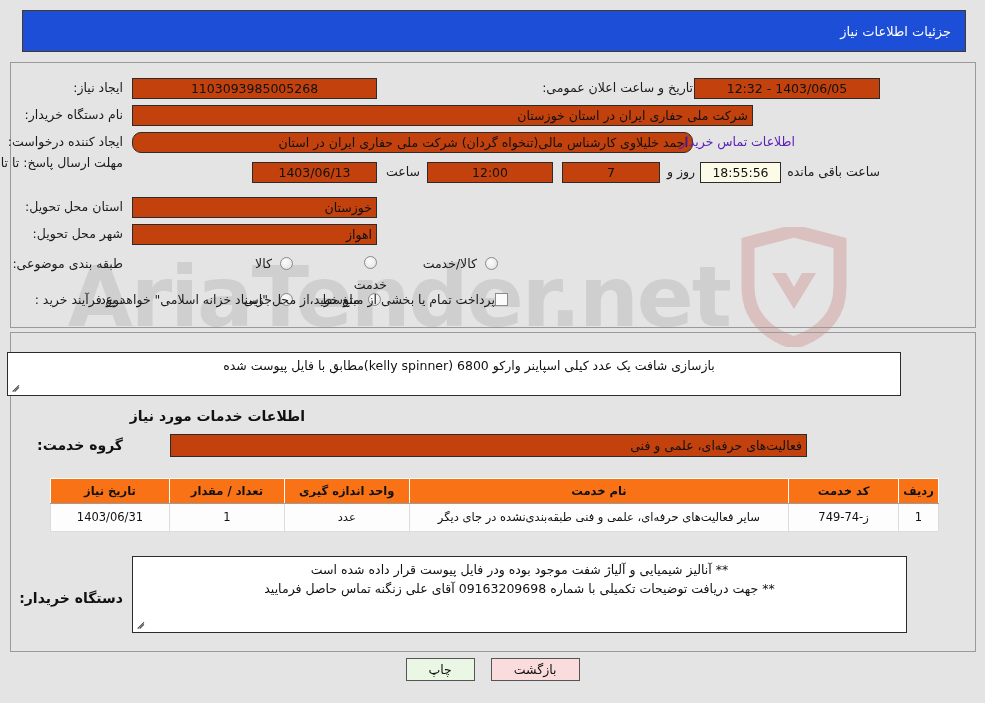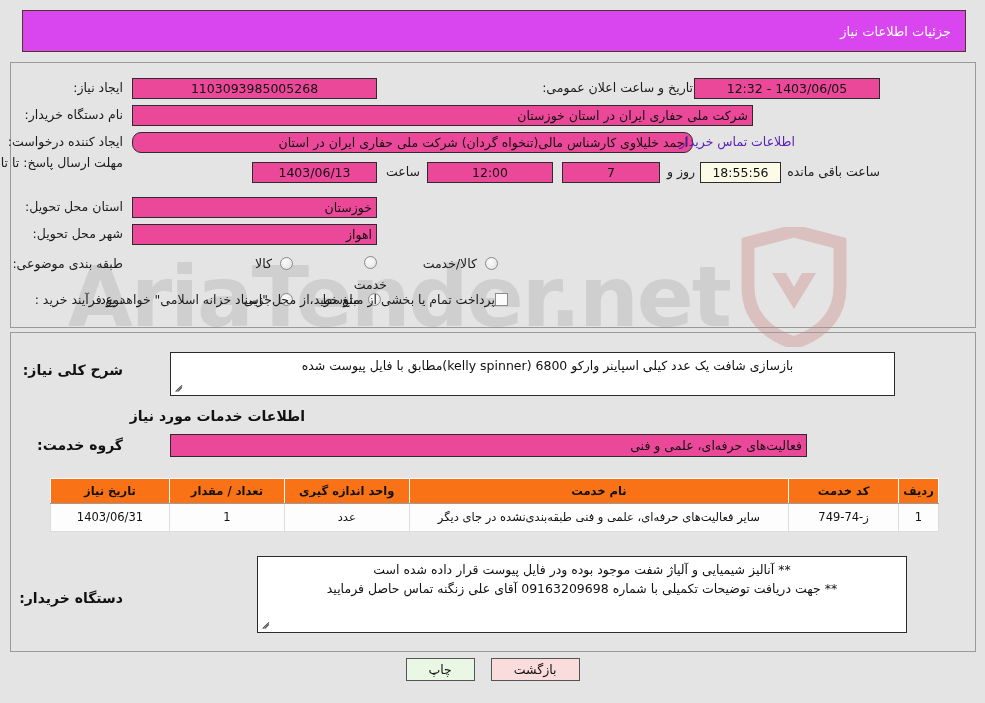--- a/index.html
+++ b/index.html
@@ -45,21 +45,21 @@
   
   .page {
     position: relative;
     z-index: 2;
     width: 985px; height: 703px;
   }
   .header-band {
     position: absolute;
     left: 22px; top: 10px;
     width: 944px; height: 42px;
-    background: #d946ef;
+    background: #1d4ed8;
     border: 1px solid #4a391f;
     color: #ffffff;
     display: flex;
     align-items: center;
     justify-content: flex-start;
     padding: 0 14px;
   }
   .header-band .title {
     font-size: 13px;
     color: #ffffff;
@@ -83,21 +83,21 @@
   }
   .lbl {
     font-size: 12.5px;
     color: #1b1b1b;
     text-align: left;
     direction: rtl;
   }
 
   .fld {
     border: 1px solid #2b2b2b;
-    background: #ec4899;
+    background: #c2410c;
     height: 21px;
     line-height: 19px;
     font-size: 12.5px;
     color: #111;
     padding: 0 4px;
     direction: rtl;
   }
   .fld.center { text-align: center; }
   .fld.rightal { text-align: right; }
   .fld.cream { background: #fbfbe8; text-align: center; }
@@ -324,21 +324,21 @@
     <span class="plain">متوسط</span>
   </div>
   <div class="row" style="right:477px; top:292px; ">
     <span class="chk"></span>
     <span class="plain">پرداخت تمام یا بخشی از مبلغ خرید،از محل "اسناد خزانه اسلامی" خواهد بود.</span>
   </div>
 
   <div class="panel" id="panel-desc"></div>
 
   <div class="sect-head" style="right:862px; top:362px;">شرح کلی نیاز:</div>
-  <div class="ta" style="position:absolute; right:90px; top:352px; width:725px; height:44px;padding-left:36px;">
+  <div class="ta" style="position:absolute; right:84px; top:352px; width:894px; height:44px;padding-left:36px;">
     <span>بازسازی شافت یک عدد کیلی اسپاینر وارکو 6800 (kelly spinner)مطابق با فایل پیوست شده</span>
     <span class="grip"></span>
   </div>
 
   <div class="sect-head" style="right:680px; top:408px;">اطلاعات خدمات مورد نیاز</div>
 
   <div class="sect-head" style="right:862px; top:437px;">گروه خدمت:</div>
   <div class="fld rightal" style="position:absolute; right:178px; top:434px; width:637px; height:23px; line-height:21px;">فعالیت‌های حرفه‌ای، علمی و فنی</div>
 
   <table class="grid" style="right:46px; top:478px; width:889px;">
@@ -358,21 +358,21 @@
         <td>ز-74-749</td>
         <td class="namecell">سایر فعالیت‌های حرفه‌ای، علمی و فنی طبقه‌بندی‌نشده در جای دیگر</td>
         <td>عدد</td>
         <td>1</td>
         <td>1403/06/31</td>
       </tr>
     </tbody>
   </table>
 
   <div class="sect-head" style="right:862px; top:590px;">دستگاه خریدار:</div>
-  <div class="ta" style="position:absolute; right:78px; top:556px; width:650px; height:77px; text-align:center;">
+  <div class="ta" style="position:absolute; right:78px; top:556px; width:775px; height:77px; text-align:center;">
     <div>** آنالیز شیمیایی و آلیاژ شفت موجود بوده ودر فایل پیوست قرار داده شده است</div>
     <div>** جهت دریافت توضیحات تکمیلی با شماره 09163209698 آقای علی زنگنه تماس حاصل فرمایید</div>
     <span class="grip"></span>
   </div>
 
   <div class="btnbar">
     <button class="btn btn-back">بازگشت</button>
     <button class="btn btn-print">چاپ</button>
   </div>
 

